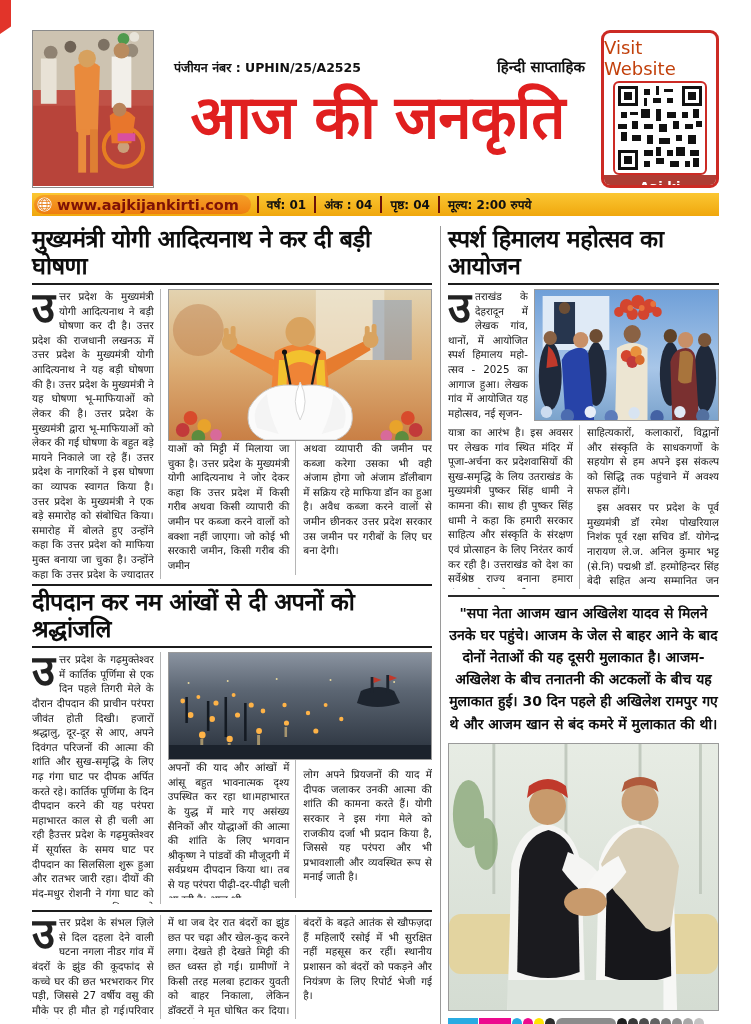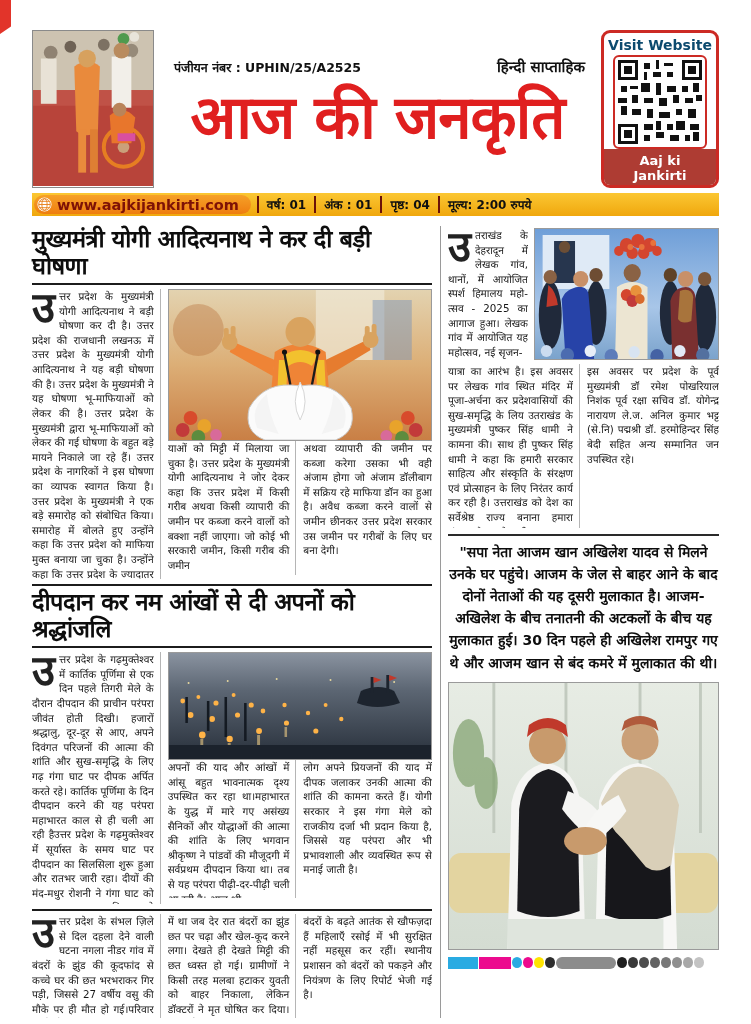--- a/index.html
+++ b/index.html
@@ -16,21 +16,21 @@
   
   .masthead { position:absolute; left:32px; top:30px; width:687px; height:158px; display:flex; gap:10px; }
   .mast-photo { width:122px; height:158px; border:1px solid #8a8a8a; flex:none; overflow:hidden; }
   .mast-center { flex:1; display:flex; flex-direction:column; }
   .mast-meta { display:flex; justify-content:space-between; align-items:flex-end; padding:26px 6px 0 10px;gap:27px; }
   .mast-reg { font-size:12.5px; font-weight:bold; color:#111; }
   .mast-edition { font-size:15px; font-weight:bold; color:#111;margin-left:20px; }
   .mast-title { color:#e01f1f; font-weight:bold; text-align:center; font-size:60px; line-height:1.05; letter-spacing:-1px; margin-top:10px; }
   .qr-box { width:118px; height:158px; flex:none; border:3px solid #cc2a24; border-radius:9px;
     display:flex; flex-direction:column; align-items:center; overflow:hidden; background:#fff; }
-  .qr-top { color:#0c4a6e; font-weight:bold; font-size:14px; padding:4px 0 2px; }
+  .qr-top { color:#c2410c; font-weight:normal; font-size:18px; padding:4px 0 2px; }
   .qr-frame { border:2px solid #cc2a24; border-radius:6px; padding:3px; background:#fff; }
   .qr-frame svg { display:block; width:84px; height:84px; }
   .qr-band { margin-top:auto; width:100%; background:#ae3c33; color:#fff; text-align:center;
     font-weight:bold; font-size:13px; padding:4px 16px 5px; }
 
   
   .infobar { position:absolute; left:32px; top:193px; width:687px; height:23px;
     background:linear-gradient(180deg,#fbc733,#f0a70d);
     display:flex; align-items:center; font-weight:bold; }
   .web-pill { margin:0 6px 0 2px; height:19px; display:flex; align-items:center; gap:5px;
@@ -193,21 +193,21 @@
           <circle cx="8" cy="8" r="6.2"></circle>
           <ellipse cx="8" cy="8" rx="2.8" ry="6.2"></ellipse>
           <line x1="1.8" y1="8" x2="14.2" y2="8"></line>
           <line x1="2.6" y1="4.6" x2="13.4" y2="4.6"></line>
           <line x1="2.6" y1="11.4" x2="13.4" y2="11.4"></line>
         </g>
       </svg>
       <span>www.aajkijankirti.com</span>
     </span>
     <span class="info-seg">वर्ष: 01</span>
-    <span class="info-seg">अंक : 01</span>
+    <span class="info-seg">अंक : 04</span>
     <span class="info-seg">पृष्ठ: 04</span>
     <span class="info-seg">मूल्य: 2:00 रुपये</span>
   </div>
 
   <div class="bodygrid">
 
     <div class="sec-left">
 
       <article>
         <h1 class="headline">मुख्यमंत्री योगी आदित्यनाथ ने कर दी बड़ी घोषणा</h1>
@@ -325,39 +325,40 @@
               </g>
               <path d="M196 38 q18 -8 34 0 l6 12 q-24 8 -44 0 Z" fill="#1d242e"></path>
               <rect x="206" y="24" width="3" height="16" fill="#1d242e"></rect>
                 <rect x="222" y="22" width="3" height="18" fill="#1d242e"></rect>
               <path d="M209 24 l8 3 -8 3 Z" fill="#c0392b"></path>
                 <path d="M225 22 l8 3 -8 3 Z" fill="#c0392b"></path>
               <rect x="0" y="92" width="268" height="14" fill="#1b222c"></rect>
             </svg>
           </figure>
           <div class="bodytext col-rule c2" style="height:138px;">अपनों की याद और आंखों में आंसू बहुत भावनात्मक दृश्य उपस्थित कर रहा था।महाभारत के युद्ध में मारे गए असंख्य सैनिकों और योद्धाओं की आत्मा की शांति के लिए भगवान श्रीकृष्ण ने पांडवों की मौजूदगी में सर्वप्रथम दीपदान किया था। तब से यह परंपरा पीढ़ी-दर-पीढ़ी चली आ रही है। आज भी</div>
-          <div class="bodytext c3" style="height:138px;">लोग अपने प्रियजनों की याद में दीपक जलाकर उनकी आत्मा की शांति की कामना करते हैं। योगी सरकार ने इस गंगा मेले को राजकीय दर्जा भी प्रदान किया है, जिससे यह परंपरा और भी प्रभावशाली और व्यवस्थित रूप से मनाई जाती है।</div>
+          <div class="bodytext c3" style="height:138px;margin-top:7px;">लोग अपने प्रियजनों की याद में दीपक जलाकर उनकी आत्मा की शांति की कामना करते हैं। योगी सरकार ने इस गंगा मेले को राजकीय दर्जा भी प्रदान किया है, जिससे यह परंपरा और भी प्रभावशाली और व्यवस्थित रूप से मनाई जाती है।</div>
         </div>
       </article>
 
       <article class="rule-top">
         <div class="a3grid">
           <div class="bodytext col-rule" style="height:104px;">
             <span class="dropcap">उ</span><span>त्तर प्रदेश के संभल ज़िले से दिल दहला देने वाली घटना नगला नीडर गांव में बंदरों के झुंड की कूदफांद से कच्चे घर की छत भरभराकर गिर पड़ी, जिससे 27 वर्षीय वसु की मौके पर ही मौत हो गई।परिवार गहरी नींद</span>
           </div>
           <div class="bodytext col-rule" style="height:104px;">में था जब देर रात बंदरों का झुंड छत पर चढ़ा और खेल-कूद करने लगा। देखते ही देखते मिट्टी की छत ध्वस्त हो गई। ग्रामीणों ने किसी तरह मलबा हटाकर युवती को बाहर निकाला, लेकिन डॉक्टरों ने मृत घोषित कर दिया। गांववाले अब</div>
           <div class="bodytext" style="height:104px;">बंदरों के बढ़ते आतंक से खौफज़दा हैं  महिलाएँ रसोई में भी सुरक्षित नहीं महसूस कर रहीं। स्थानीय प्रशासन को बंदरों को पकड़ने और नियंत्रण के लिए रिपोर्ट भेजी गई है।</div>
         </div>
       </article>
 
     </div>
 
     <div class="sec-right">
 
       <article>
+        <h1 class="headline">स्पर्श हिमालय महोत्सव का आयोजन</h1>
         <div class="him-top">
           <div class="bodytext him-intro">
             <span class="dropcap">उ</span><span>तराखंड के देहरादून में लेखक गांव, थानों, में आयोजित स्पर्श हिमालय महो-त्सव - 2025 का आगाज हुआ। लेखक गांव में आयोजित यह महोत्सव, नई सृजन-</span>
           </div>
           <figure class="photo him-photo">
             <svg viewBox="0 0 192 130" preserveAspectRatio="none">
               <defs>
                 <linearGradient id="gh" x1="0" y1="0" x2="0" y2="1">
                   <stop offset="0" stop-color="#6f9fd8"></stop>
                     <stop offset="0.6" stop-color="#a8c6e8"></stop>
@@ -415,20 +416,21 @@
                   <circle cx="128" cy="127" r="7" fill="#4462a4"></circle>
                   <circle cx="152" cy="122" r="6" fill="#e2eaf6"></circle>
                   <circle cx="176" cy="126" r="7" fill="#53709f"></circle>
               </g>
             </svg>
           </figure>
         </div>
         <div class="him-cols">
           <div class="bodytext col-rule">यात्रा का आरंभ है। इस अवसर पर लेखक गांव स्थित मंदिर में पूजा-अर्चना कर प्रदेशवासियों की सुख-समृद्धि के लिय उतराखंड के मुख्यमंत्री पुष्कर सिंह धामी ने कामना की। साथ ही पुष्कर सिंह धामी ने कहा कि हमारी सरकार साहित्य और संस्कृति के संरक्षण एवं प्रोत्साहन के लिए निरंतर कार्य कर रही है। उत्तराखंड को देश का सर्वेश्रेष्ठ राज्य बनाना हमारा संकल्प है, हमारे सभी</div>
           <div class="bodytext">
+            <p>साहित्यकारों, कलाकारों, विद्वानों और संस्कृति के साधकगणों के सहयोग से हम अपने इस संकल्प को सिद्धि तक पहुंचाने में अवश्य सफल होंगे।</p>
             <p>इस अवसर पर प्रदेश के पूर्व मुख्यमंत्री डॉ रमेश पोखरियाल निशंक पूर्व रक्षा सचिव डॉ. योगेन्द्र नारायण ले.ज. अनिल कुमार भट्ट (से.नि) पद्मश्री डॉ. हरमोहिन्दर सिंह बेदी सहित अन्य सम्मानित जन उपस्थित रहे।</p>
           </div>
         </div>
       </article>
 
       <blockquote class="quote">"सपा नेता आजम खान अखिलेश यादव से मिलने उनके घर पहुंचे। आजम के जेल से बाहर आने के बाद दोनों नेताओं की यह दूसरी मुलाकात है। आजम-अखिलेश के बीच तनातनी की अटकलों के बीच यह मुलाकात हुई। 30 दिन पहले ही अखिलेश रामपुर गए थे और आजम खान से बंद कमरे में मुलाकात की थी।</blockquote>
 
       <figure class="photo handshake">
         <svg viewBox="0 0 276 266" preserveAspectRatio="none">
           <defs>

